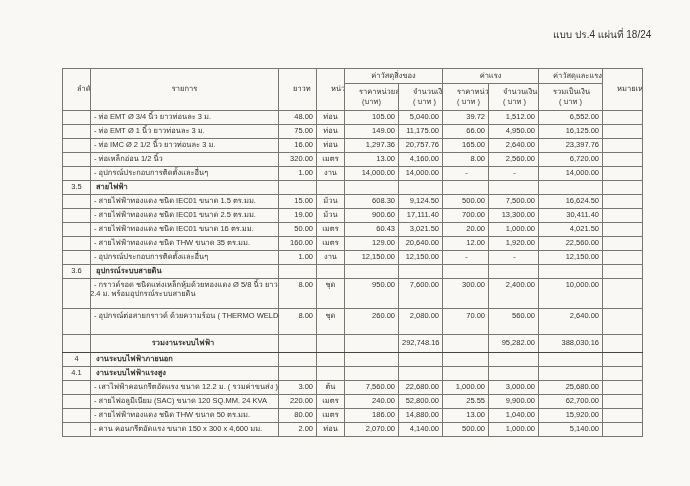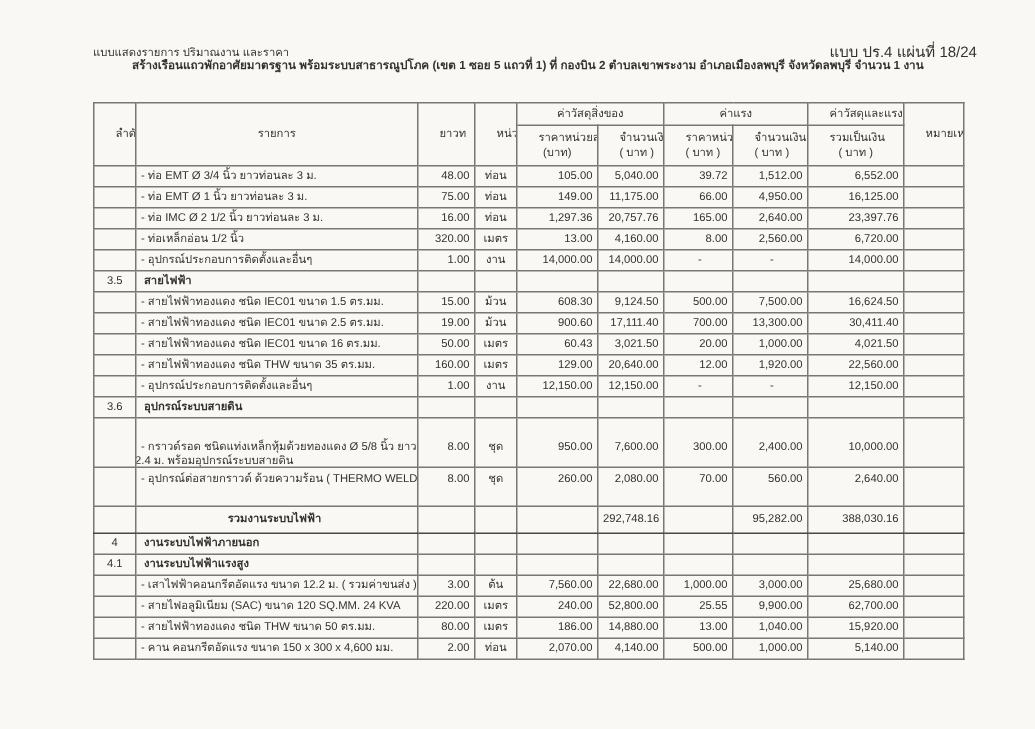--- a/index.html
+++ b/index.html
@@ -32,35 +32,33 @@
   .boq thead tr.h1 th{height:14px;}
   .boq thead tr.h2 th{height:26px;line-height:1.4;}
   
   .c-no{text-align:center;}
   .c-desc{text-align:left;padding-left:6px;}
   .c-qty,.c-mu,.c-ma,.c-lu,.c-la,.c-tot{text-align:right;padding-right:4px;}
   .c-unit{text-align:center;padding:0 1px;}
   td.dash{text-align:center;padding-right:1px;}
   tbody tr{height:14px;}
   tbody tr.tall{height:30px;}
-  tbody tr.tall td{vertical-align:top;padding-top:15px;}
+  tbody tr.tall td{vertical-align:top;padding-top:2px;}
   tbody tr.xtall{height:26px;}
   tbody tr.xtall td{vertical-align:top;padding-top:3px;}
   tbody tr.section .c-desc{font-weight:bold;padding-left:5px;}
   tbody tr.summary{height:18px;}
   tbody tr.summary td{border-top:1.4px solid #484642;border-bottom:1.4px solid #484642;}
   tbody tr.summary .c-desc{text-align:center;font-weight:bold;padding-left:0;}
   .line2{margin-left:-4px;}
 </style>
 </head>
 <body>
 
 <div class="page">
-  <div class="form-label">แบบแสดงรายการ ปริมาณงาน และราคา</div>
-  <div class="proj-title">สร้างเรือนแถวพักอาศัยมาตรฐาน พร้อมระบบสาธารณูปโภค (เขต 1 ซอย 5 แถวที่ 1) ที่ กองบิน 2 ตำบลเขาพระงาม อำเภอเมืองลพบุรี จังหวัดลพบุรี จำนวน 1 งาน</div>
   <div class="form-code">แบบ ปร.4 แผ่นที่ 18/24</div>
 
   <table class="boq">
     <colgroup>
       <col style="width:28px">
         <col style="width:188px">
         <col style="width:38px">
         <col style="width:28px">
       <col style="width:54px">
         <col style="width:44px">

